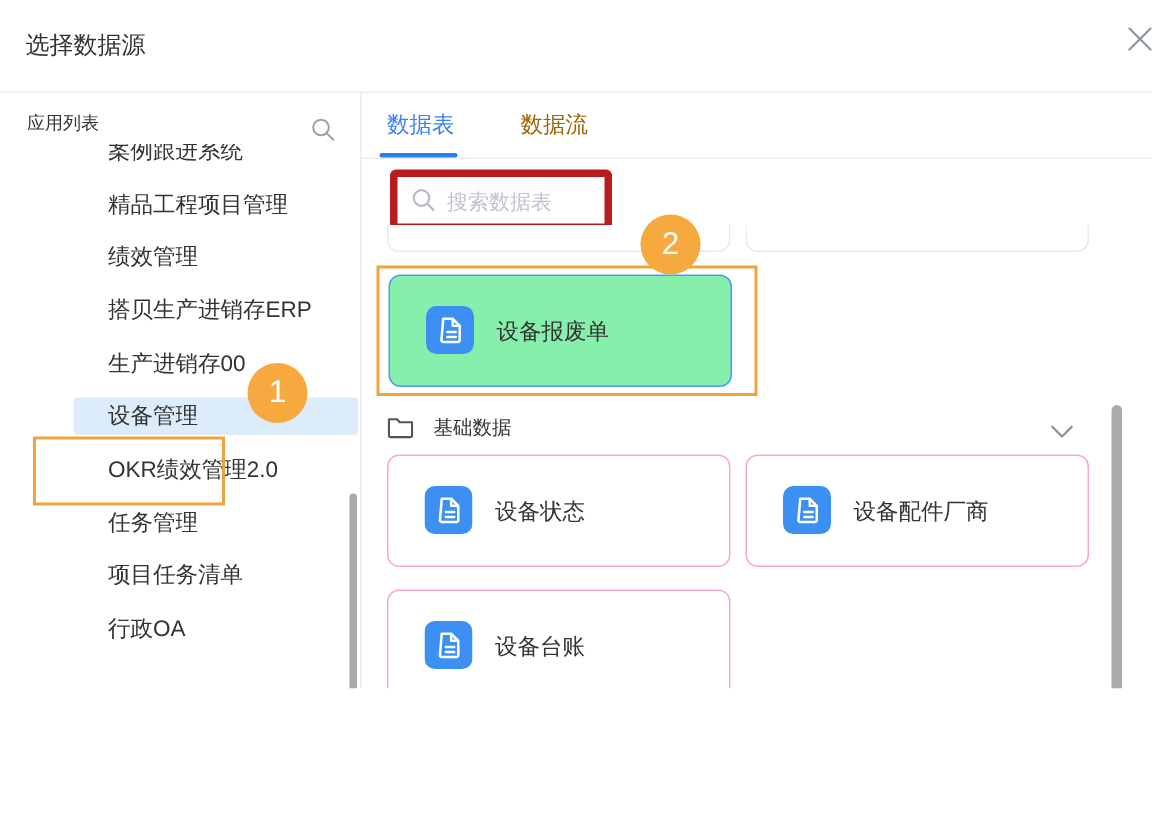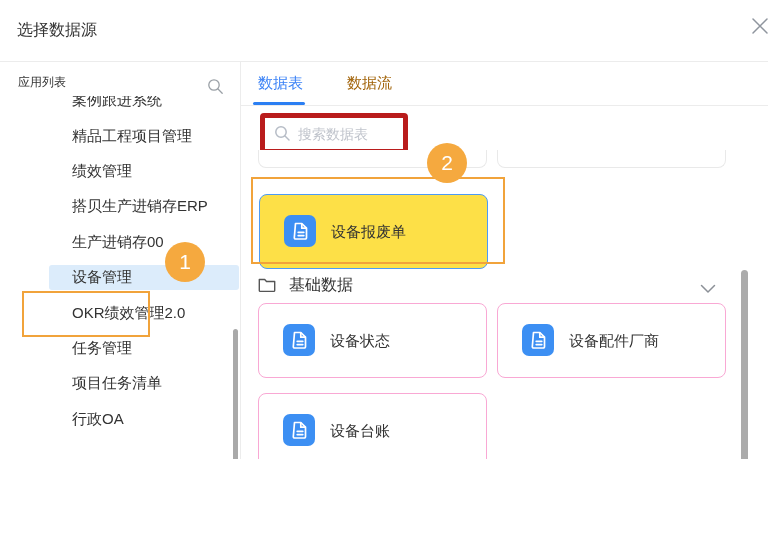--- a/index.html
+++ b/index.html
@@ -37,26 +37,26 @@
   .search-box svg{position:absolute;left:9px;top:7px;}
   .search-input{position:absolute;left:31px;top:1px;width:100px;height:27px;border:none;outline:none;
                 font-size:14px;color:#333;font-family:"Liberation Sans",sans-serif;background:transparent;}
   .search-input::placeholder{color:#c0c4cc;}
   .partial-card{position:absolute;height:17px;border:1px solid #e9e9e9;border-top:none;border-radius:0 0 8px 8px;background:#fff;}
   .pc-1{left:17px;top:88px;width:227px;}
   .pc-2{left:256px;top:88px;width:227px;}
   .table-card{position:absolute;width:227px;height:73px;background:#fff;border:1px solid #f9a8d4;border-radius:8px;cursor:pointer;}
   .table-card .doc{position:absolute;left:24px;top:20px;}
   .table-card .card-label{position:absolute;left:71px;top:28px;font-size:15px;color:#333;white-space:nowrap;}
-  .card-selected{left:18px;top:121px;background:#fde047;border:1px solid #4d9bf5;margin-top:11px;}
+  .card-selected{left:18px;top:121px;background:#86efac;border:1px solid #4d9bf5;}
   .ann-rect-2{left:10px;top:115px;width:250px;height:83px;}
   .badge-2{left:186px;top:81px;}
   .card-a{left:17px;top:241px;} .card-b{left:256px;top:241px;} .card-c{left:17px;top:331px;}
   .section-row{position:absolute;left:17px;top:213px;height:20px;display:flex;align-items:center;cursor:pointer;}
-  .section-label{margin-left:13px;font-size:16px;color:#333;}
+  .section-label{margin-left:13px;font-size:13px;color:#333;}
   .section-chevron{position:absolute;left:459px;top:218px;cursor:pointer;}
   .right-scrollbar{left:500px;top:208px;width:7px;height:207px;border-radius:4px;background:#ababab;}
   
   .btn{position:absolute;height:34px;border-radius:4px;font-size:14px;display:flex;align-items:center;justify-content:center;cursor:pointer;box-sizing:border-box;}
   .btn-cancel{left:359px;top:448px;width:66px;background:#fff;border:1px solid #d9d9d9;color:#333;letter-spacing:2px;}
   .btn-confirm{left:440px;top:430px;width:65px;background:#3d8df5;border:4px solid #6d28d9;color:#fff;}
 </style>
 </head>
 <body>
 

